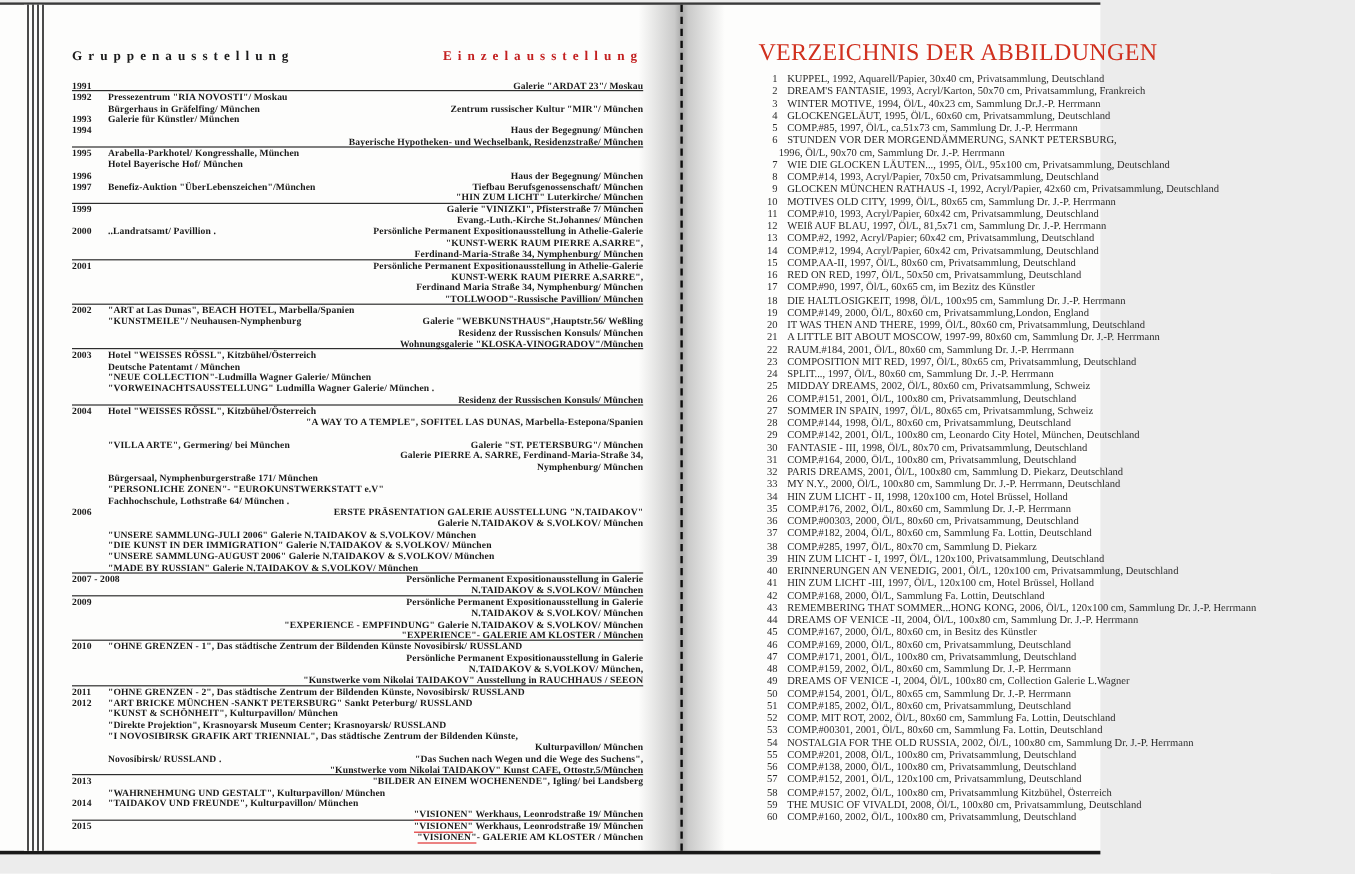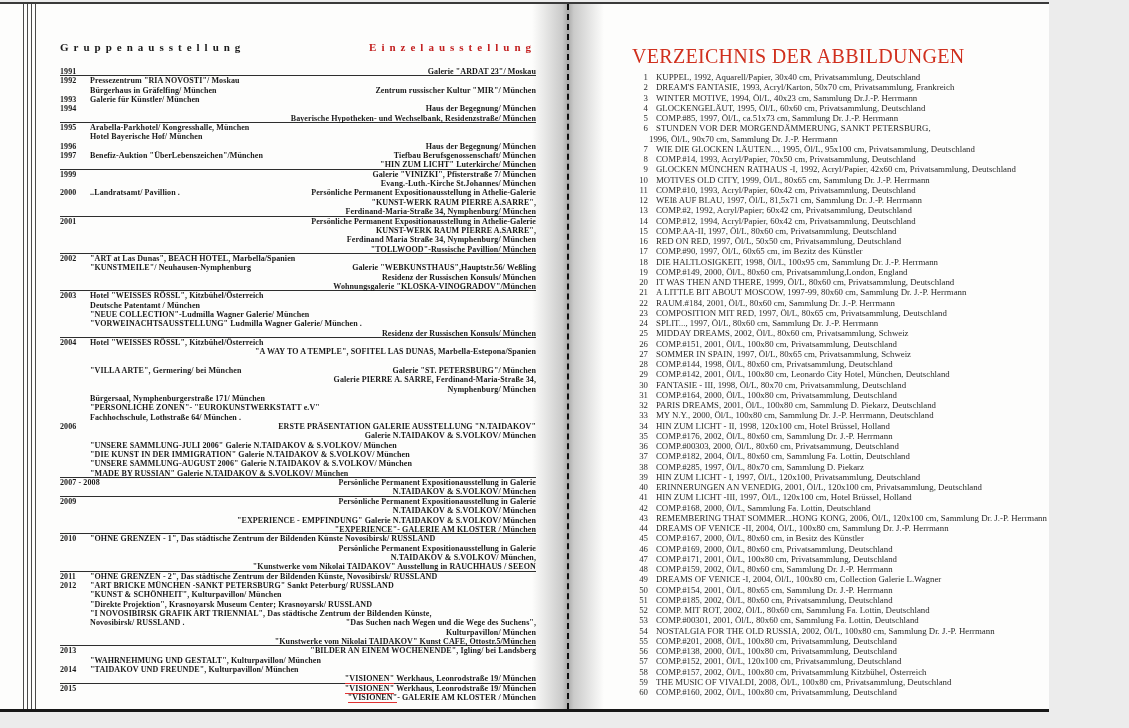--- a/index.html
+++ b/index.html
@@ -1,19 +1,19 @@
 <!DOCTYPE html>
 <html><head>
 <meta charset="utf-8">
 <style>
   * { margin:0; padding:0; box-sizing:border-box; }
   body { width:1129px; height:728px; background:#ececec; overflow:hidden;
          font-family:"Liberation Serif", serif; }
   .scan { position:relative; width:1129px; height:728px; }
-  .book { position:absolute; left:0; top:2px; width:1049px; height:710px;
+  .book { position:absolute; left:0; top:2px; width:917px; height:710px;
           background:#fdfdfc; border-top:2px solid #3a3a3a; border-bottom:3px solid #181818; }
   .edge-stripes { position:absolute; left:20px; top:0; bottom:0; width:17px;
           background:repeating-linear-gradient(90deg,#fdfdfc 0 2.6px,#4a4a4a 2.6px 4.1px); }
   .gutter-shadow { position:absolute; left:532px; top:0; bottom:0; width:72px;
           background:linear-gradient(90deg, rgba(100,100,100,0) 0%, rgba(85,85,85,0.30) 42%,
                      rgba(55,55,55,0.42) 50%, rgba(85,85,85,0.30) 58%, rgba(100,100,100,0) 100%); }
   .gutter-line { position:absolute; left:567px; top:0; bottom:0; width:0;
           border-left:2px dashed #0d0d0d; }
 
   
@@ -24,21 +24,21 @@
   .lp-lines { margin-top:13px;text-align:center; }
   .lrow { position:relative; height:9.35px; line-height:9.4px; font-size:8px; font-weight:bold;
           letter-spacing:0.1px; white-space:nowrap; }
   .lrow.rule { border-bottom:1px solid #2e2e2e; }
   .lrow .yr { position:absolute; left:0; }
   .lrow .lt { position:absolute; left:30px; }
   .lrow .rt { position:absolute; right:0; }
   .redmark { border-bottom:1.5px solid #e03232; }
 
   
-  .page-right { position:absolute; left:632px; top:40px; width:468px; color:#2b2b2b;font-family:Liberation Serif, serif; }
+  .page-right { position:absolute; left:632px; top:28px; width:468px; color:#2b2b2b;font-family:Liberation Serif, serif; }
   .rp-title { font-size:20px; line-height:24px; color:#d0301e; letter-spacing:0.3px;
               white-space:nowrap; }
   .rp-entries { margin-top:4px; }
   .entry { display:flex; height:10.25px; line-height:10.3px; font-size:8.8px; white-space:nowrap; }
   .entry .num { flex:none; width:16px; text-align:right; margin-right:8px; }
   .entry .txt { flex:none; }
   .entry.cont .txt { margin-left:-7px; }
 </style>
 </head>
 <body>
@@ -248,25 +248,25 @@
           <div class="lrow">
             <span class="lt">"KUNST &amp; SCHÖNHEIT", Kulturpavillon/ München</span>
           </div>
           <div class="lrow">
             <span class="lt">"Direkte Projektion", Krasnoyarsk Museum Center; Krasnoyarsk/ RUSSLAND</span>
           </div>
           <div class="lrow">
             <span class="lt">"I NOVOSIBIRSK GRAFIK ART TRIENNIAL", Das städtische Zentrum der Bildenden Künste,</span>
           </div>
           <div class="lrow">
+            <span class="rt">Kulturpavillon/ München</span>
+          </div>
+          <div class="lrow">
             <span class="lt">Novosibirsk/ RUSSLAND .</span>
             <span class="rt">"Das Suchen nach Wegen und die Wege des Suchens",</span>
-          </div>
-          <div class="lrow">
-            <span class="rt">Kulturpavillon/ München</span>
           </div>
           <div class="lrow rule">
             <span class="rt">"Kunstwerke vom Nikolai TAIDAKOV" Kunst CAFE, Ottostr.5/München</span>
           </div>
           <div class="lrow">
             <span class="yr">2013</span>
             <span class="rt">"BILDER AN EINEM WOCHENENDE", Igling/ bei Landsberg</span>
           </div>
           <div class="lrow">
             <span class="lt">"WAHRNEHMUNG UND GESTALT", Kulturpavillon/ München</span>

